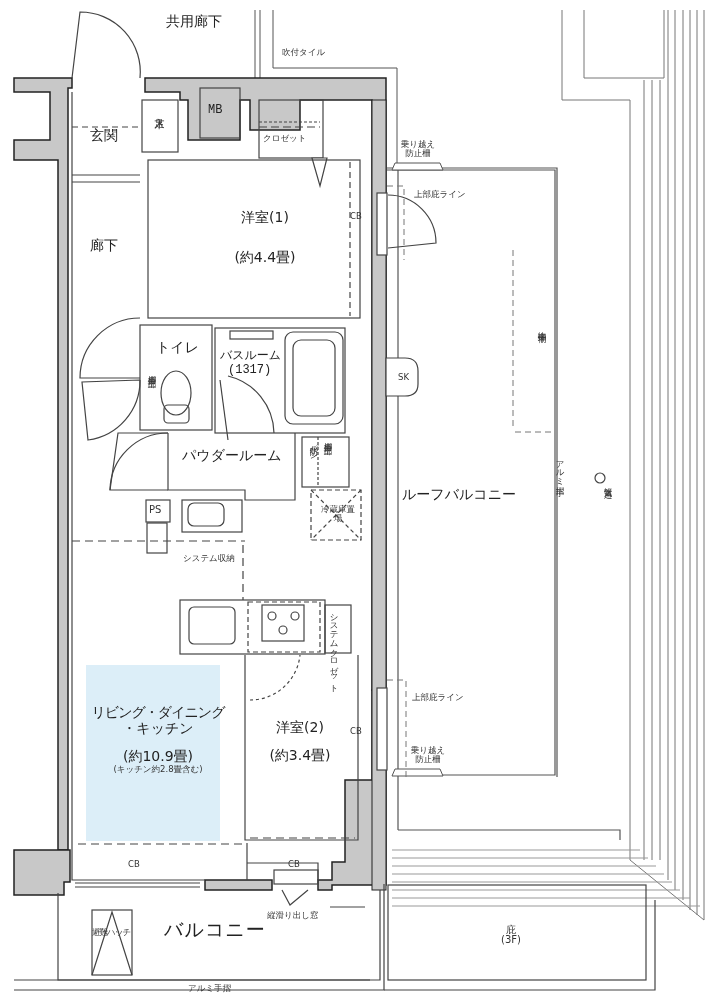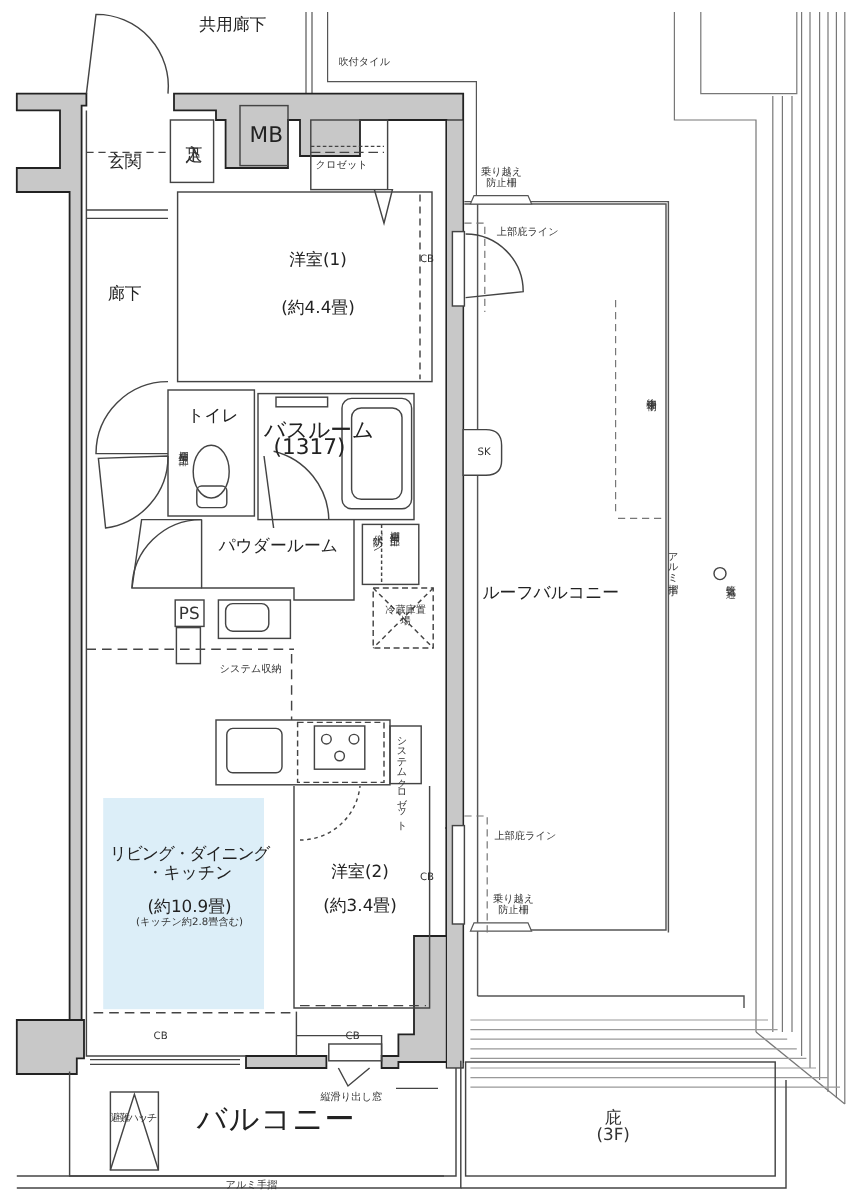--- a/index.html
+++ b/index.html
@@ -1,23 +1,23 @@
 <!DOCTYPE html>
 <html><head>
 <meta charset="utf-8">
 <style>
   html, body { margin:0; padding:0; background:#ffffff; }
   body { width:714px; height:1000px; position:relative; overflow:hidden;
          font-family:"DejaVu Sans", sans-serif; color:#222; }
   svg.plan { position:absolute; left:0; top:0; }
   .lbl { position:absolute; white-space:nowrap; color:#222; line-height:1; }
-  .xl { font-size:25px; letter-spacing:1px; }
+  .xl { font-size:19px; letter-spacing:1px; }
   .lg { font-size:14px; }
-  .md { font-size:18px; }
-  .sm { font-size:14px; color:#333; }
+  .md { font-size:12px;font-family:Liberation Mono, monospace; }
+  .sm { font-size:10px; color:#333; }
   .xs { font-size:8.5px; color:#333; }
   .vt { writing-mode:vertical-rl; text-orientation:upright; letter-spacing:-1px; }
   .ctr { text-align:center; }
 </style>
 </head>
 <body>
 
 <svg class="plan" width="714" height="1000" viewBox="0 0 714 1000" xmlns="http://www.w3.org/2000/svg">
   <defs>
     <pattern id="hatch" width="14" height="14" patternUnits="userSpaceOnUse" patternTransform="rotate(45)">

